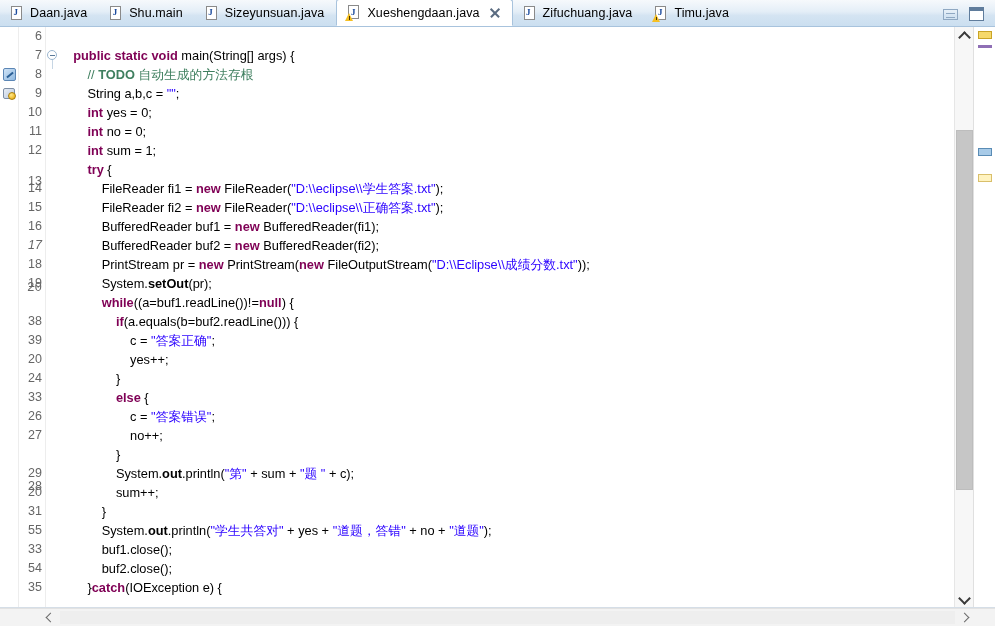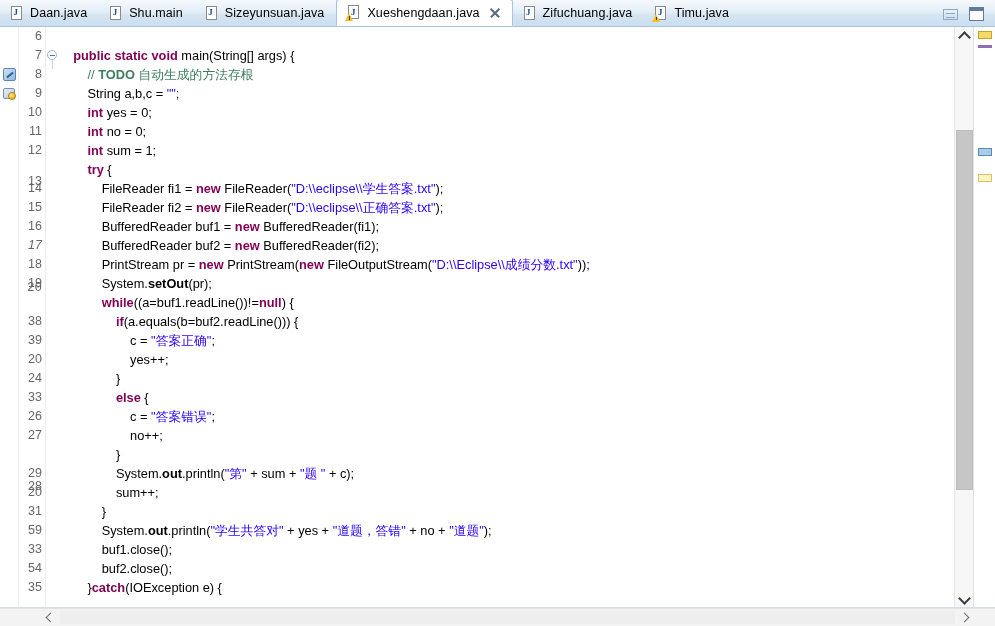--- a/index.html
+++ b/index.html
@@ -457,21 +457,21 @@
       <div class="num" style="top: 304px;">39</div>
       <div class="num" style="top: 323px;">20</div>
       <div class="num" style="top: 342px;">24</div>
       <div class="num" style="top: 361px;">33</div>
       <div class="num" style="top: 380px;">26</div>
       <div class="num" style="top: 399px;">27</div>
       <div class="num" style="top: 418px; margin-top: 32px;">28</div>
       <div class="num" style="top: 437px;">29</div>
       <div class="num" style="top: 456px;">20</div>
       <div class="num" style="top: 475px;">31</div>
-      <div class="num" style="top: 494px;">59</div>
+      <div class="num" style="top: 494px;">55</div>
       <div class="num" style="top: 513px;">33</div>
       <div class="num" style="top: 532px;">54</div>
       <div class="num" style="top: 551px;">35</div>
     </div>
   <div class="fold-ruler" id="fold-ruler">
       <div class="fold-marker" style="top: 23px;">
         <span class="circ"></span>
         <span class="minus"></span>
         <span class="tail"></span>
       </div>

